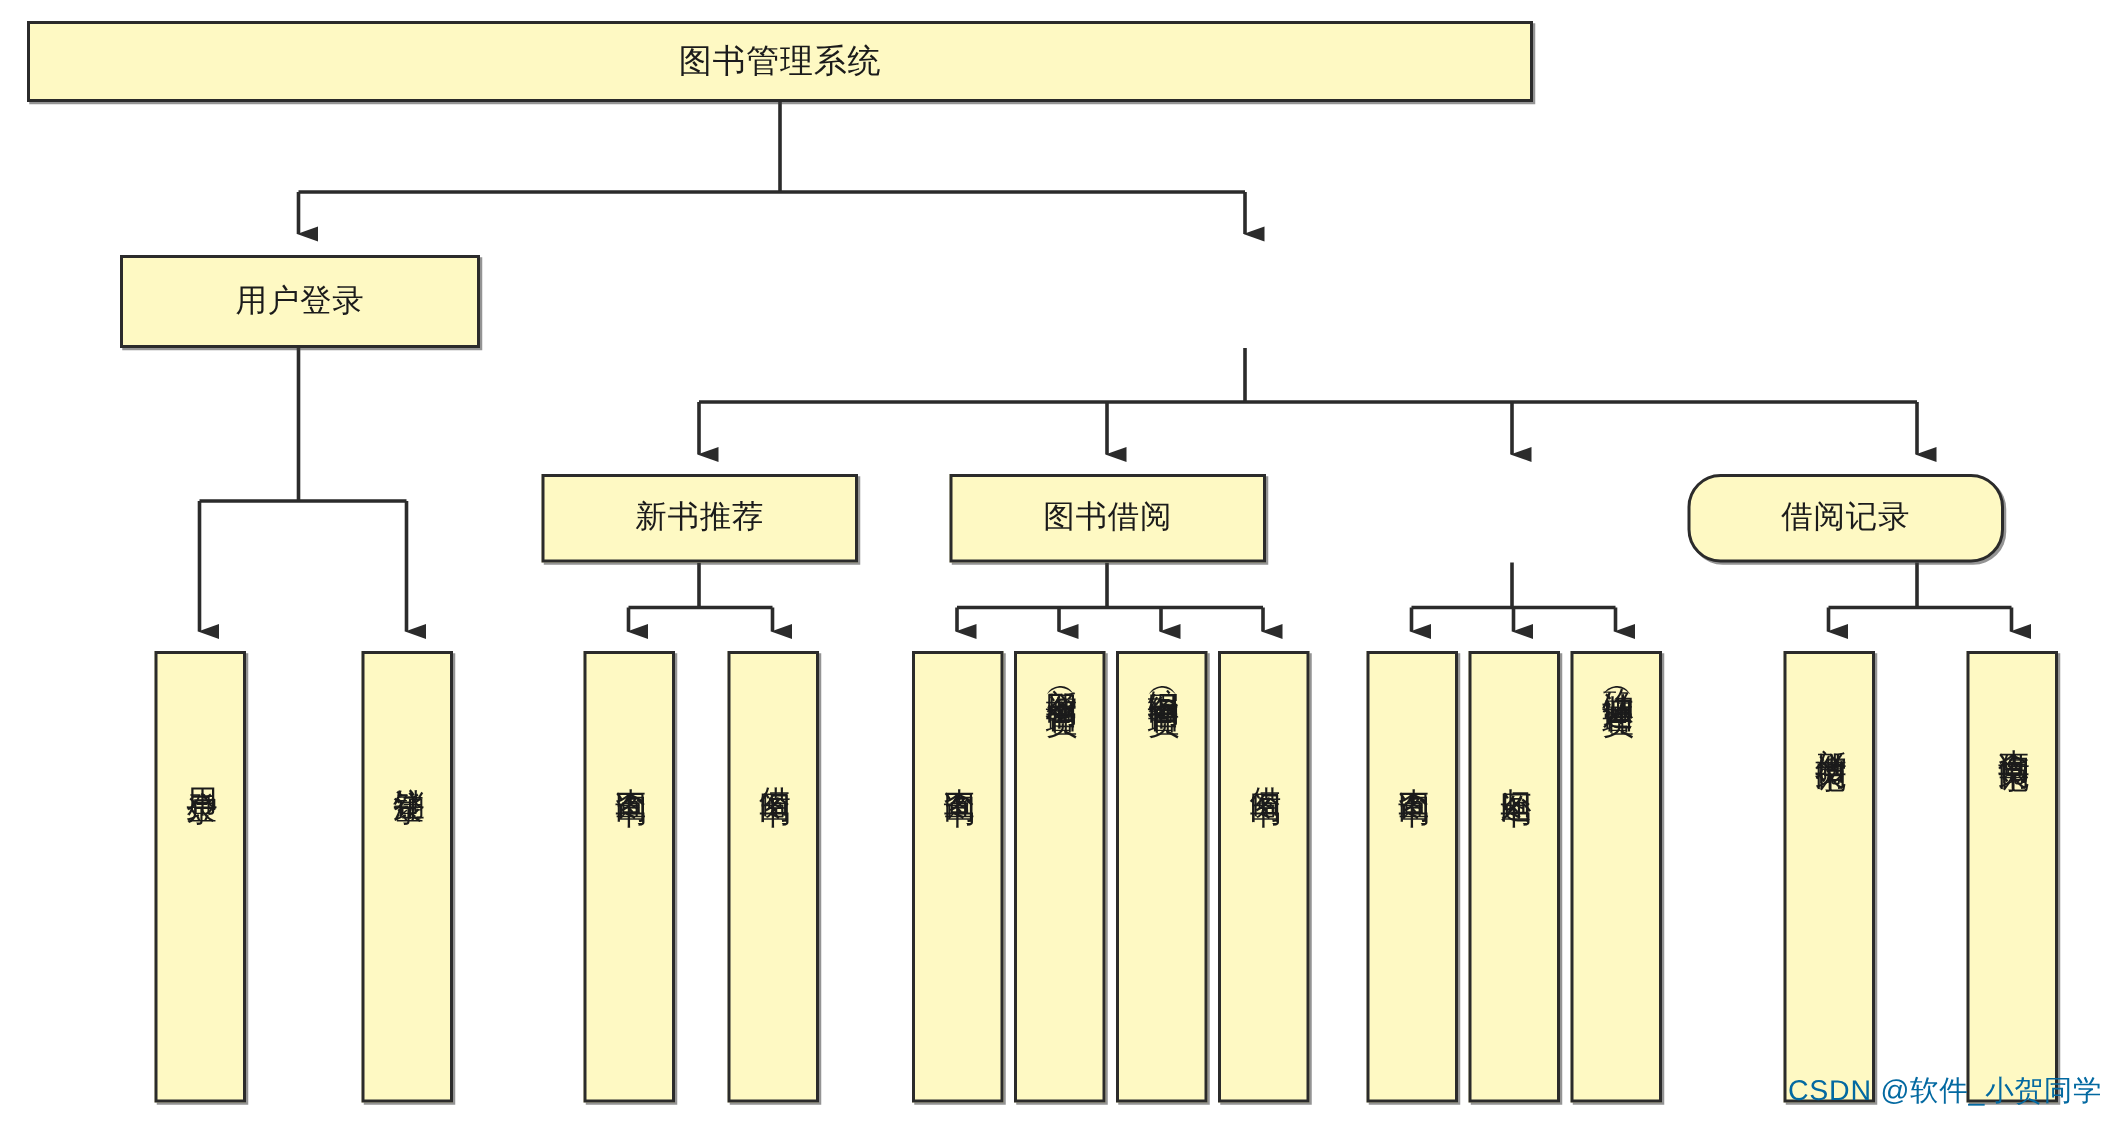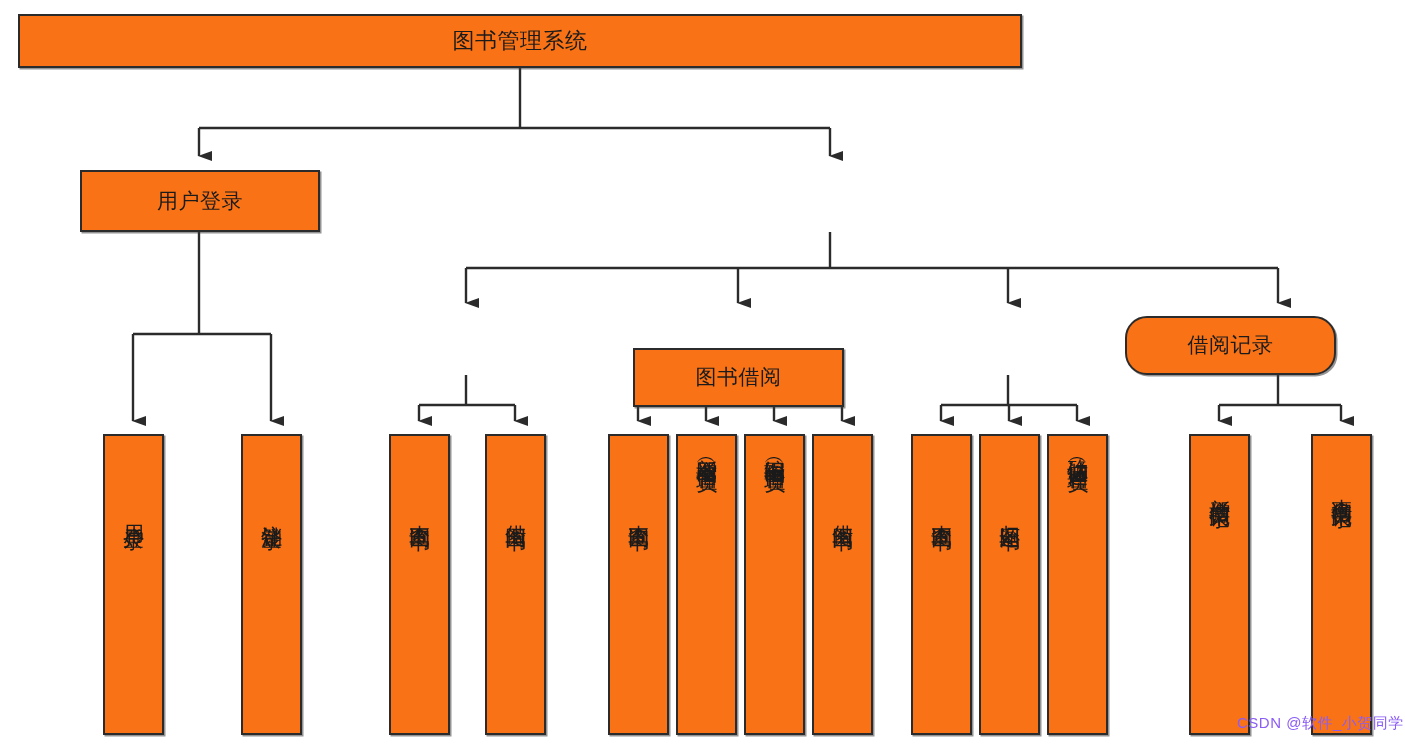--- a/index.html
+++ b/index.html
@@ -23,21 +23,21 @@
     position: absolute;
     left: 0;
     top: 0;
     width: 1405px;
     height: 747px;
     pointer-events: none;
   }
   .node {
     position: absolute;
     box-sizing: border-box;
-    background: #f97316;
+    background: #fef9c3;
     border: 2.2px solid #2b2b2b;
     box-shadow: 1.5px 1.5px 0 0 rgba(60,60,60,0.55);
     display: flex;
     align-items: center;
     justify-content: center;
   }
   .node-label {
     font-size: 21px;
     line-height: 1.15;
     letter-spacing: 0.5px;
@@ -63,26 +63,25 @@
     white-space: nowrap;
     height: auto;
     max-height: 100%;
     margin: 0 auto;
   }
   .node.leaf.short .node-label { margin-top: 72px; }
   .node.leaf.medium .node-label { margin-top: 46px; }
   .node.leaf.long .node-label { margin-top: 6px; }
   .watermark {
     position: absolute;
-    font-size: 15px;
-    color: #8b5cf6;
+    font-size: 19px;
+    color: #0369a1;
     letter-spacing: 0.5px;
     white-space: nowrap;
     user-select: none;
-    padding-left: 45px;
   }
 </style>
 </head>
 <body>
 
 <div id="diagram-root">
 
   <svg class="connectors" viewBox="0 0 1405 747">
     <defs>
       <marker id="arrow" viewBox="0 0 12 14" refX="6" refY="13" markerWidth="12" markerHeight="14" orient="auto-start-reverse" markerUnits="userSpaceOnUse">
@@ -150,22 +149,25 @@
 
   <div class="node level1" style="left:18px; top:14px; width:1004px; height:54px;">
     <span class="node-label">图书管理系统</span>
   </div>
 
   <div class="node level2" style="left:80px; top:170px; width:240px; height:62px;">
     <span class="node-label">用户登录</span>
   </div>
 
 
-
-  <div class="node level3" style="left:633px; top:316px; width:211px; height:59px;margin-top:32px;">
+  <div class="node level3" style="left:361px; top:316px; width:211px; height:59px;">
+    <span class="node-label">新书推荐</span>
+  </div>
+
+  <div class="node level3" style="left:633px; top:316px; width:211px; height:59px;">
     <span class="node-label">图书借阅</span>
   </div>
 
 
   <div class="node level3" style="left:1125px; top:316px; width:211px; height:59px;border-radius:22px;">
     <span class="node-label">借阅记录</span>
   </div>
 
   <div class="node leaf short" style="left:103px; top:434px; width:61px; height:301px;">
     <span class="node-label">用户登录</span>

